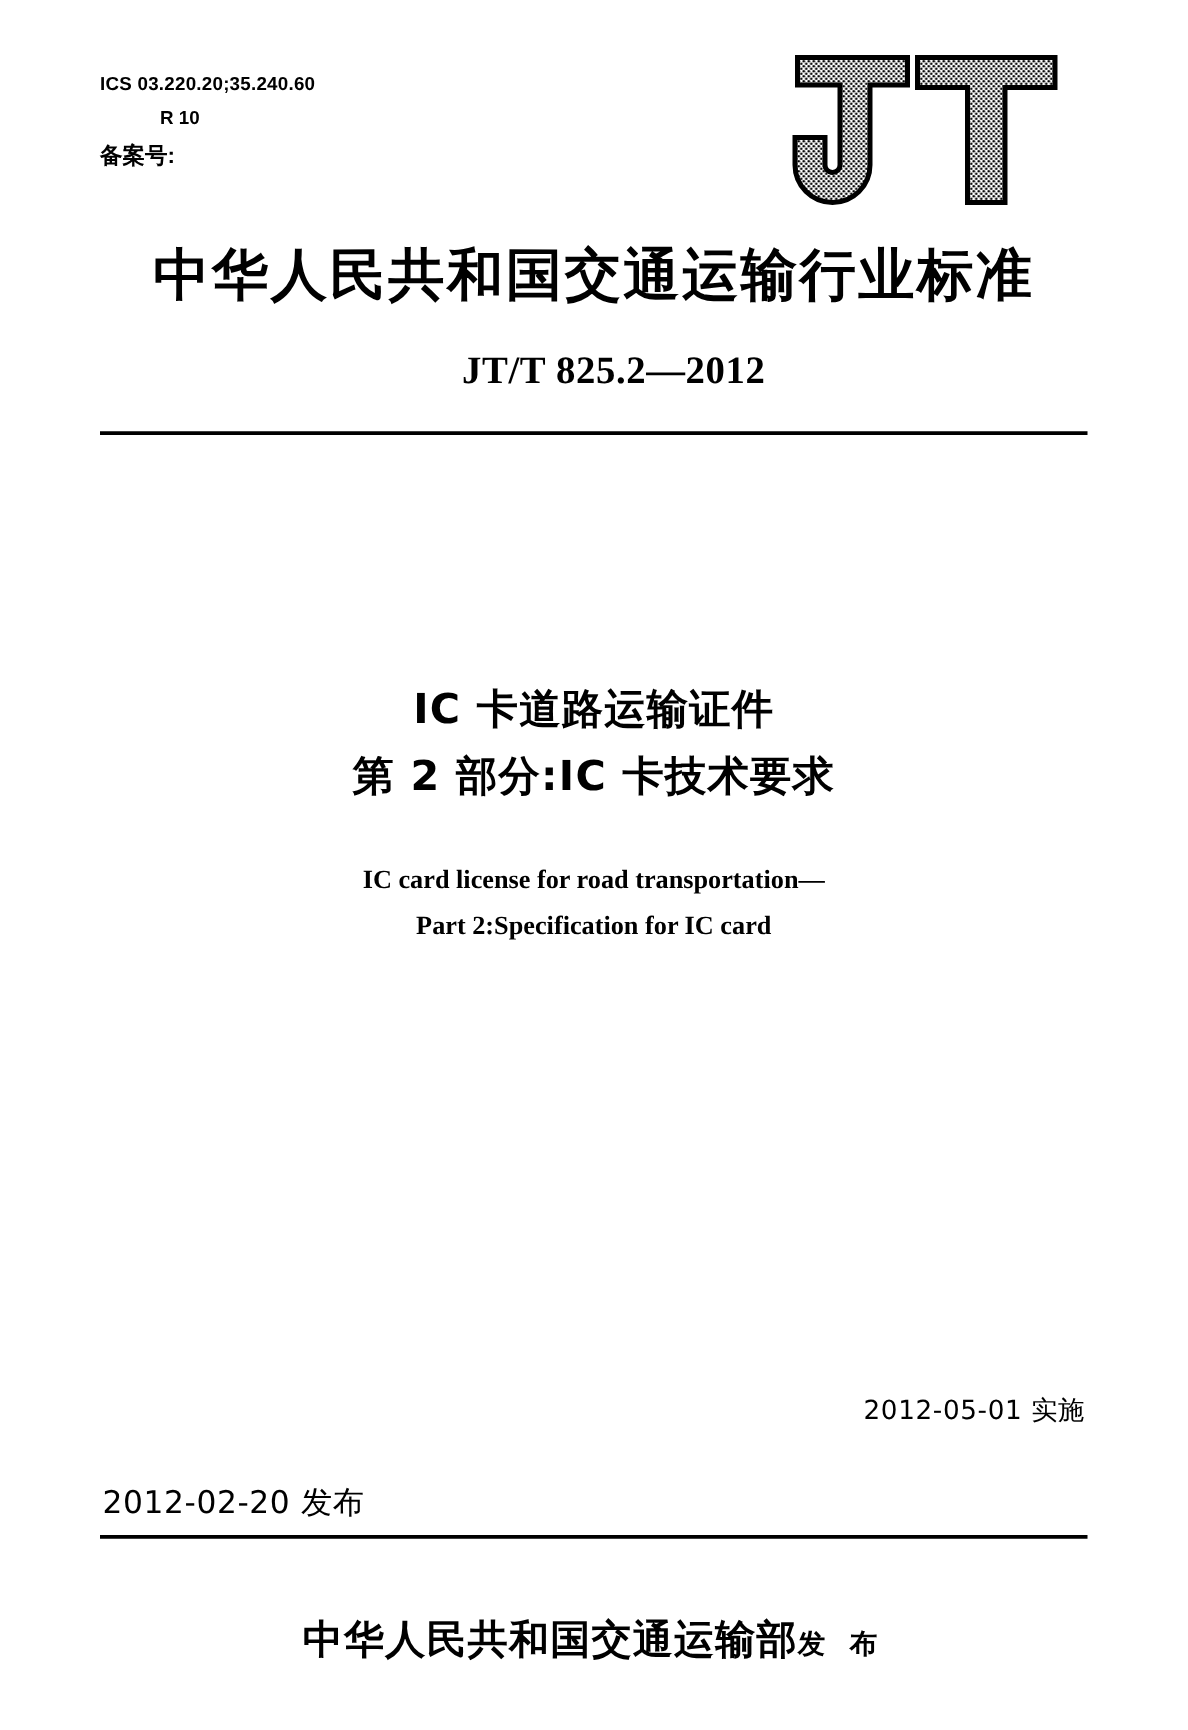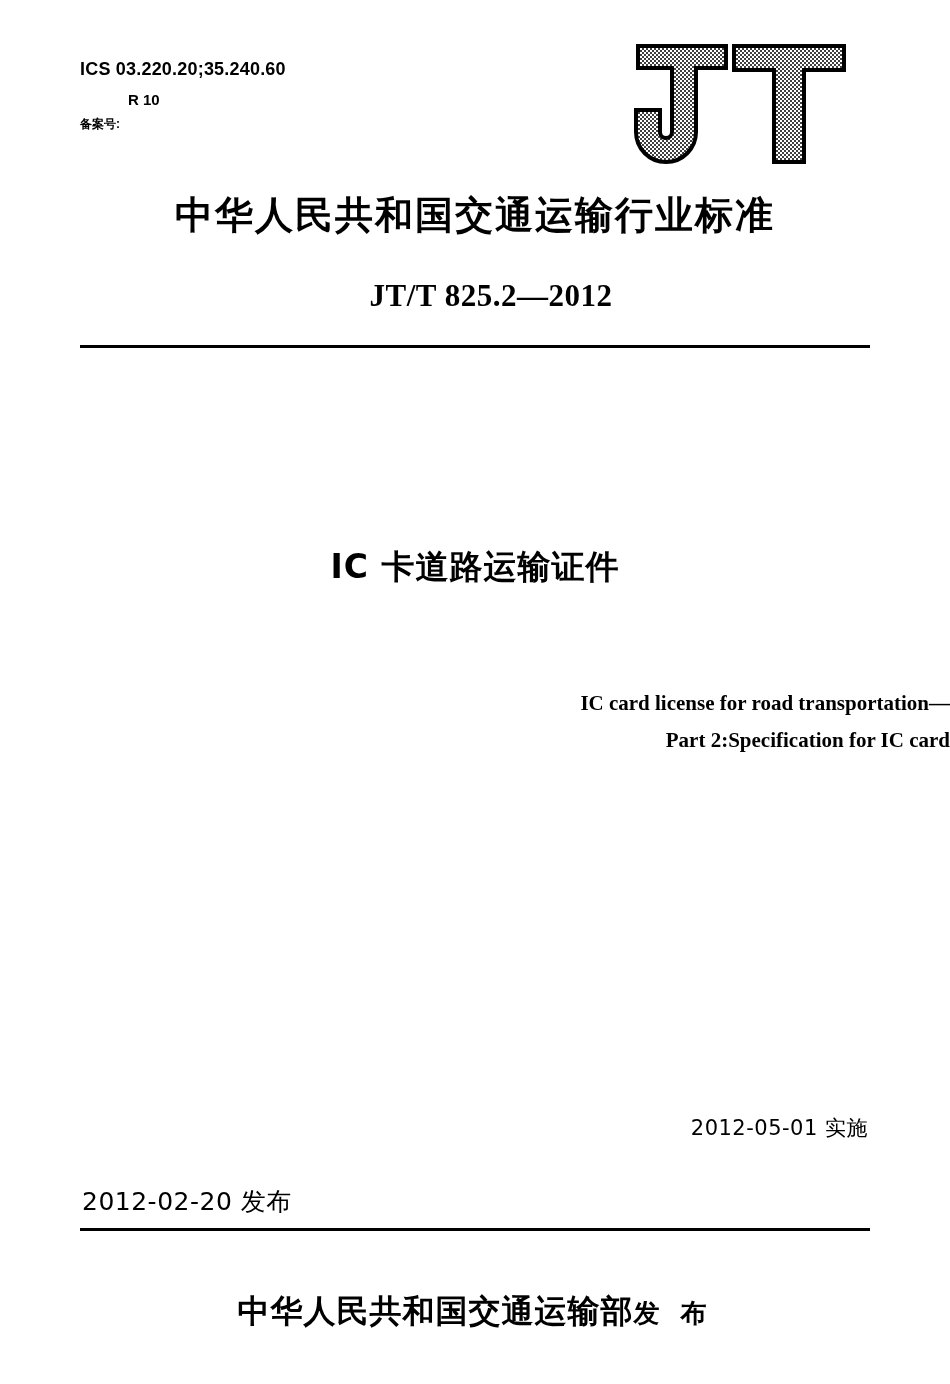--- a/index.html
+++ b/index.html
@@ -23,30 +23,30 @@
   
   .header-meta {
     position: absolute;
     left: 80px;
     top: 56px;
     font-family: "Liberation Sans", sans-serif;
     font-weight: bold;
     line-height: 1.55;
   }
   .header-meta .ics {
-    font-size: 18px;
+    font-size: 15px;
     letter-spacing: 0.2px;
   }
   .header-meta .rcode {
     font-size: 15px;
     margin-top: 4px;
     margin-left: 48px;
   }
   .header-meta .record {
-    font-size: 12px;
+    font-size: 18px;
     margin-top: 4px;
   }
 
   
   .jt-logo {
     position: absolute;
     right: 100px;
     top: 40px;
     width: 220px;
     height: 130px;
@@ -57,21 +57,21 @@
 
   
   .std-title {
     position: absolute;
     top: 190px;
     left: 0;
     width: 950px;
     text-align: center;
     font-family: Liberation Serif, serif;
     font-weight: bold;
-    font-size: 38px;
+    font-size: 45px;
     letter-spacing: 2px;
     white-space: nowrap;
   }
 
   .std-number {
     position: absolute;
     top: 278px;
     left: 16px;
     width: 950px;
     text-align: center;
@@ -101,21 +101,21 @@
     font-weight: bold;
     font-size: 33px;
     line-height: 1.65;
     letter-spacing: 1px;
   }
   .title-en {
     position: absolute;
     top: 685px;
     left: 0;
     width: 950px;
-    text-align: right;
+    text-align: center;
     font-family: "Liberation Serif", serif;
     font-weight: bold;
     font-size: 21px;
     line-height: 1.75;
   }
 
   
   .date-left {
     position: absolute;
     left: 82px;
@@ -151,21 +151,21 @@
     left: 0;
     width: 950px;
     text-align: center;
     font-family: "DejaVu Sans", sans-serif;
     font-weight: bold;
     font-size: 32px;
     letter-spacing: 1px;
     white-space: nowrap;
   }
   .publisher .pub-verb {
-    font-size: 26px;
+    font-size: 22px;
     letter-spacing: 6px;
   }
 </style>
 </head>
 <body>
 
 <div class="page">
 
   <div class="header-meta">
     <div class="ics">ICS 03.220.20;35.240.60</div>
@@ -190,20 +190,21 @@
   </div>
 
   <div class="std-title">中华人民共和国交通运输行业标准</div>
 
   <div class="std-number">JT/T 825.2—2012</div>
 
   <div class="rule-top"></div>
 
   <div class="title-cn">
     <div>IC 卡道路运输证件</div>
+    <div>第 2 部分:IC 卡技术要求</div>
   </div>
 
   <div class="title-en">
     <div>IC card license for road transportation—</div>
     <div>Part 2:Specification for IC card</div>
   </div>
 
   <div class="date-left">2012-02-20 发布</div>
   <div class="date-right">2012-05-01 实施</div>
 

